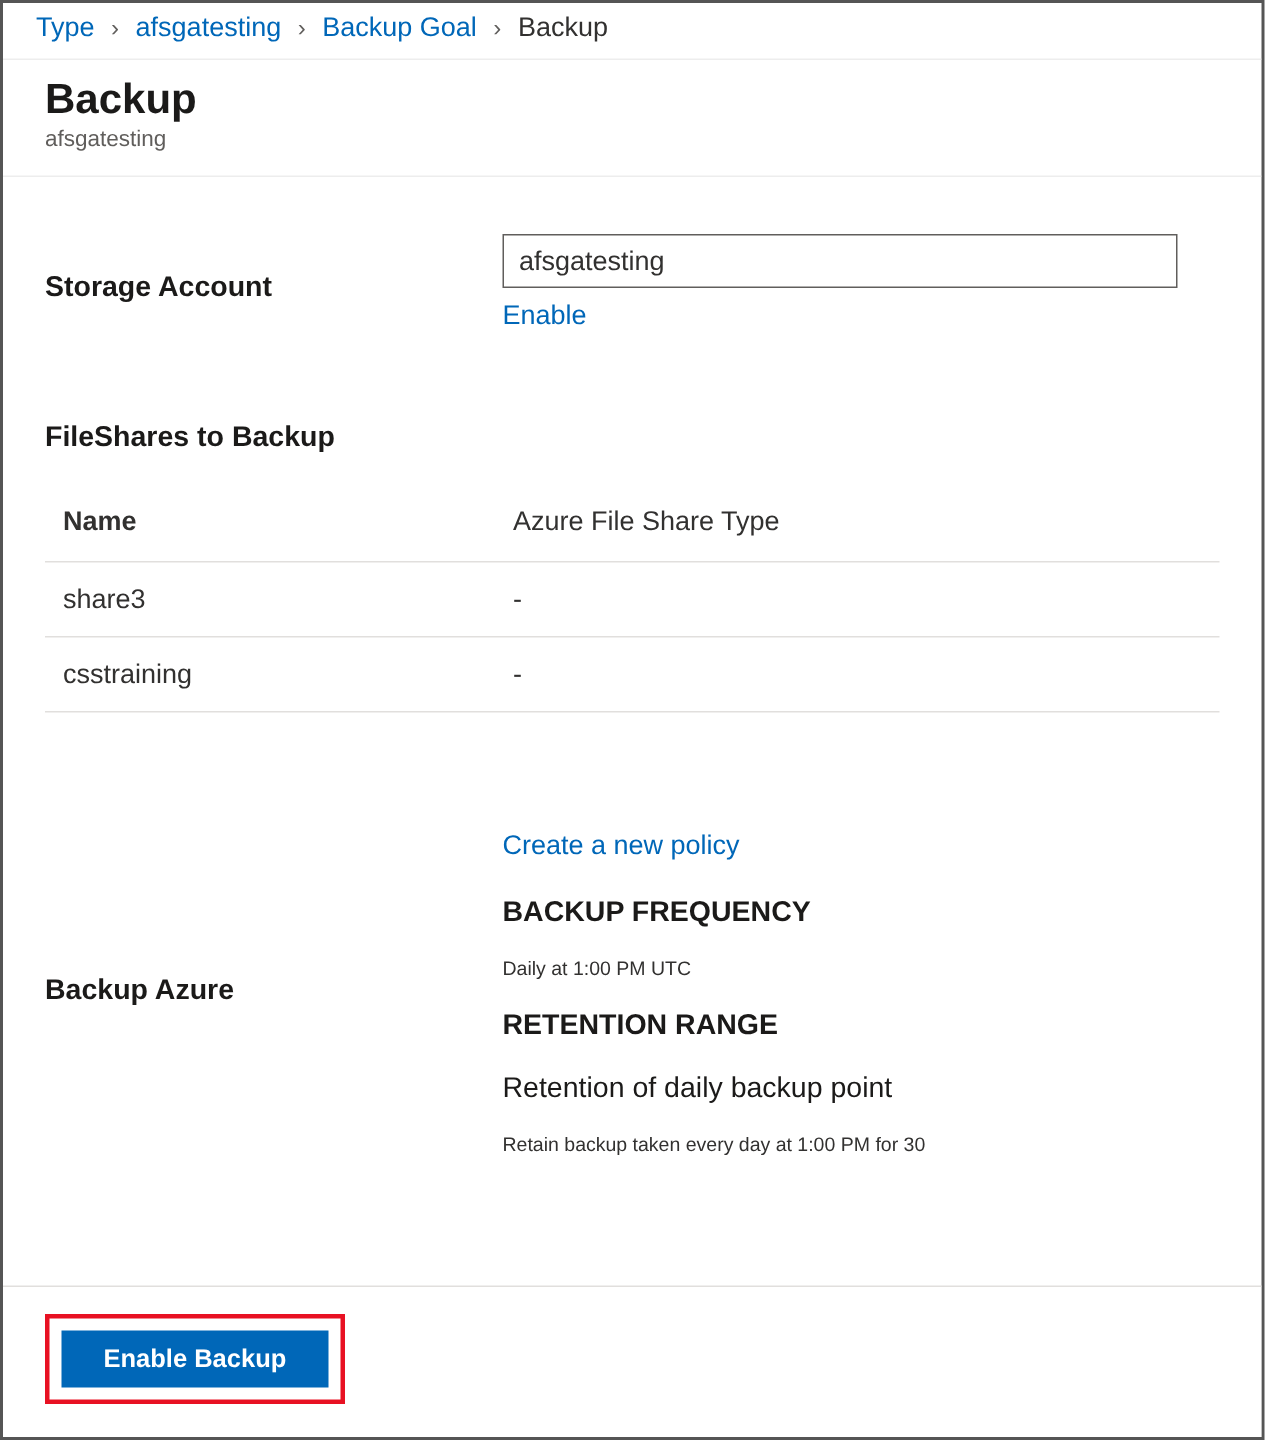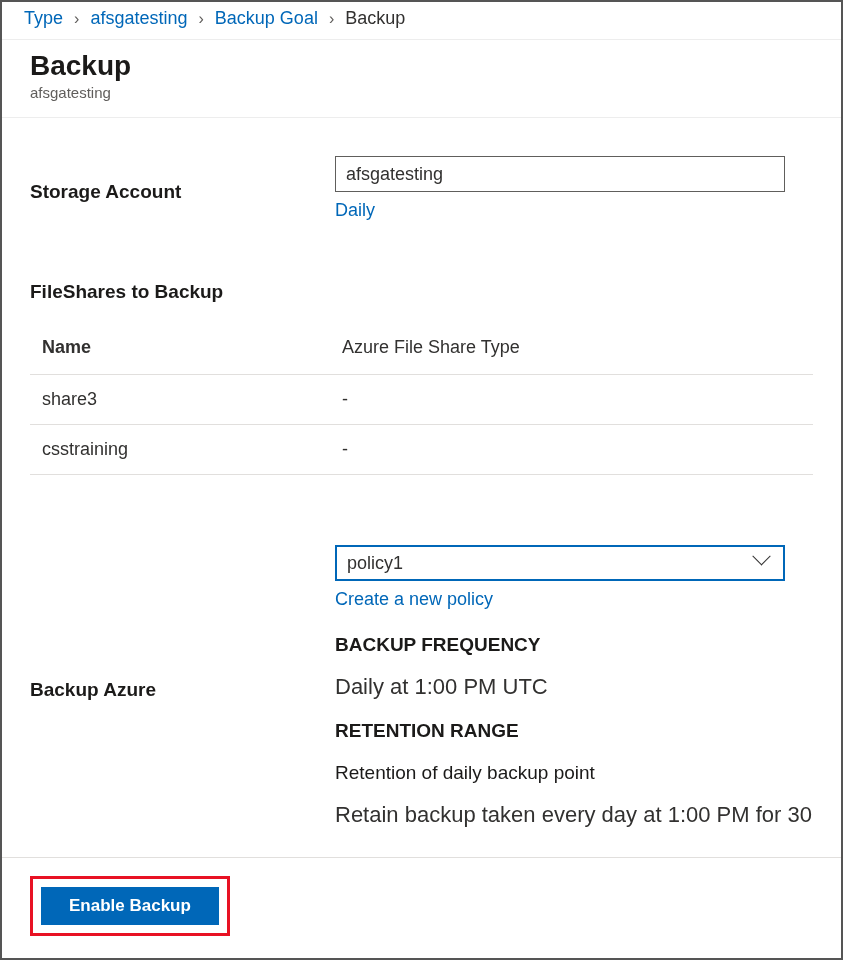--- a/index.html
+++ b/index.html
@@ -130,21 +130,21 @@
       color: #1b1a19;
       margin-top: 20px;
     }
     .policy-sub {
       font-size: 19px;
       font-weight: 400;
       color: #1b1a19;
       margin-top: 20px;
     }
     .policy-text {
-      font-size: 22px;
+      font-size: 13px;
       color: #323130;
       margin-top: 18px;
     }
 
     .footer {
       position: absolute;
       bottom: 0; left: 0; right: 0;
       border-top: 1px solid #e1dfdd;
       background: #fff;
       padding: 18px 28px 22px 28px;
@@ -183,21 +183,21 @@
   <h1>Backup</h1>
   <div class="sub">afsgatesting</div>
 </div>
 
 <div class="content">
 
   <div class="field-row">
     <div class="field-label">Storage Account</div>
     <div class="field-body">
       <input class="text-input" type="text" value="afsgatesting" style="">
-      <div><span class="link">Daily</span></div>
+      <div><span class="link">Enable</span></div>
     </div>
   </div>
 
   <div class="section-title">FileShares to Backup</div>
 
   <table class="table">
     <thead>
       <tr>
         <th class="col-name">Name</th>
         <th>Azure File Share Type</th>
@@ -212,24 +212,20 @@
         <td>csstraining</td>
         <td>-</td>
       </tr>
     </tbody>
   </table>
 
 
   <div class="field-row" style="margin-top:70px;">
     <div class="field-label">Backup Azure</div>
     <div class="field-body">
-      <div class="dropdown">
-        <span>policy1</span>
-        <span class="chevron"></span>
-      </div>
       <div><span class="link">Create a new policy</span></div>
 
       <div class="policy-block">
         <div class="policy-heading">BACKUP FREQUENCY</div>
         <div class="policy-text">Daily at 1:00 PM UTC</div>
         <div class="policy-heading">RETENTION RANGE</div>
         <div class="policy-sub">Retention of daily backup point</div>
         <div class="policy-text">Retain backup taken every day at 1:00 PM for 30</div>
       </div>
     </div>

